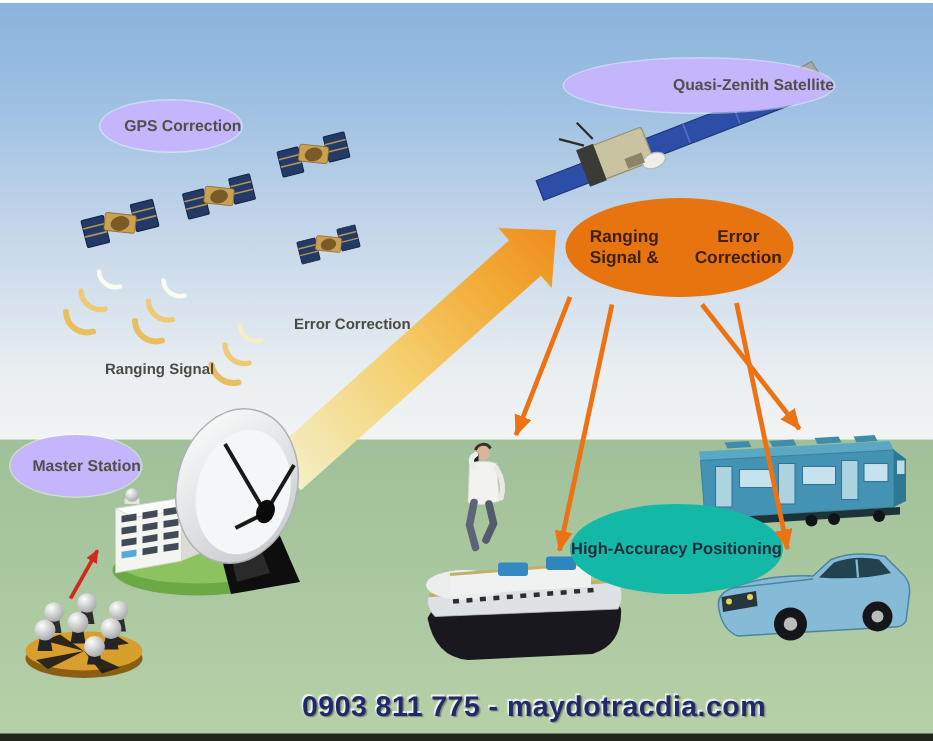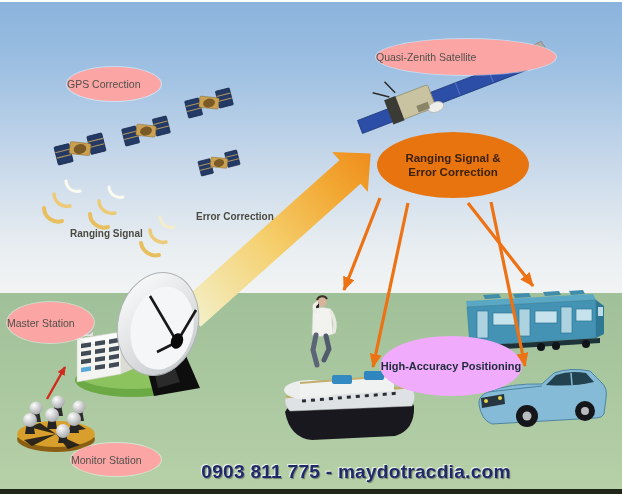--- a/index.html
+++ b/index.html
@@ -13,36 +13,36 @@
   }
   .ground{
     position:absolute;left:0;top:293px;width:622px;height:201px;
     background:linear-gradient(to bottom,#a0c099 0%,#aac8a0 45%,#b7d0a8 100%);
   }
   .top-strip{position:absolute;left:0;top:0;width:622px;height:2px;background:#ffffff;}
   .bottom-strip{position:absolute;left:0;bottom:0;width:622px;height:5px;background:#20261a;}
   svg.scene,svg.overlay{position:absolute;left:0;top:0;}
   .bubble{
     position:absolute;border-radius:50%;
-    background:#fca5a5;
-    display:flex;align-items:center;justify-content:flex-start;
-    color:#50504a;font-weight:400;font-size:10.5px;white-space:nowrap;
+    background:#c4b5fd;
+    display:flex;align-items:center;justify-content:flex-end;
+    color:#50504a;font-weight:700;font-size:10.5px;white-space:nowrap;
     box-shadow:0 0 0 1px rgba(255,255,255,.45);
   }
   .freetext{
     position:absolute;color:#4b4b43;font-weight:600;font-size:10px;white-space:nowrap;
   }
   .callout-orange{
     position:absolute;left:377px;top:132px;width:152px;height:66px;border-radius:50%;
-    background:#e8740f;display:flex;flex-direction:column;align-items:center;justify-content:center;
+    background:#e8740f;display:flex;align-items:center;justify-content:center;
     color:#3b2108;font-weight:700;font-size:11.5px;line-height:1.25;text-align:center;
   }
   .callout-blue{
     position:absolute;left:380px;top:336px;width:142px;height:60px;border-radius:50%;
-    background:#f0abfc;display:flex;align-items:center;justify-content:center;
+    background:#14b8a6;display:flex;align-items:center;justify-content:center;
     color:#1f2c3a;font-weight:700;font-size:11px;white-space:nowrap;
   }
   .footer-contact{
     position:absolute;left:0;top:461px;width:622px;text-align:center;
     color:#1f2a6a;font-weight:bold;font-size:19px;letter-spacing:.3px;
     text-shadow:-1px -1px 0 rgba(255,255,255,.7),1px 1px 1px rgba(0,0,0,.4),0 0 3px rgba(255,255,255,.5);
     padding-left:45px;
   }
 </style>
 </head>
@@ -262,29 +262,26 @@
   <div class="bubble" style="left:67px;top:67px;width:94px;height:34px;">
     <span>GPS Correction</span>
   </div>
 
   <div class="bubble" style="left:376px;top:39px;width:180px;height:36px;">
     <span>Quasi-Zenith Satellite</span>
   </div>
 
   <div class="freetext" style="left:196px;top:211px;">Error Correction</div>
 
-  <div class="freetext" style="left:70px;top:228px;">Ranging Signal</div>
-
-  <div class="bubble" style="left:7px;top:302px;width:87px;height:41px;">
+  <div class="freetext" style="left:70px;top:241px;">Ranging Signal</div>
+
+  <div class="bubble" style="left:7px;top:290px;width:87px;height:41px;">
     <span>Master Station</span>
   </div>
 
-  <div class="bubble" style="left:71px;top:443px;width:90px;height:33px;">
-    <span>Monitor Station</span>
-  </div>
 
   <div class="callout-orange">
     <span>Ranging Signal &amp;</span>
     <span>Error Correction</span>
   </div>
 
   <div class="callout-blue">
     <span>High-Accuracy Positioning</span>
   </div>
 

